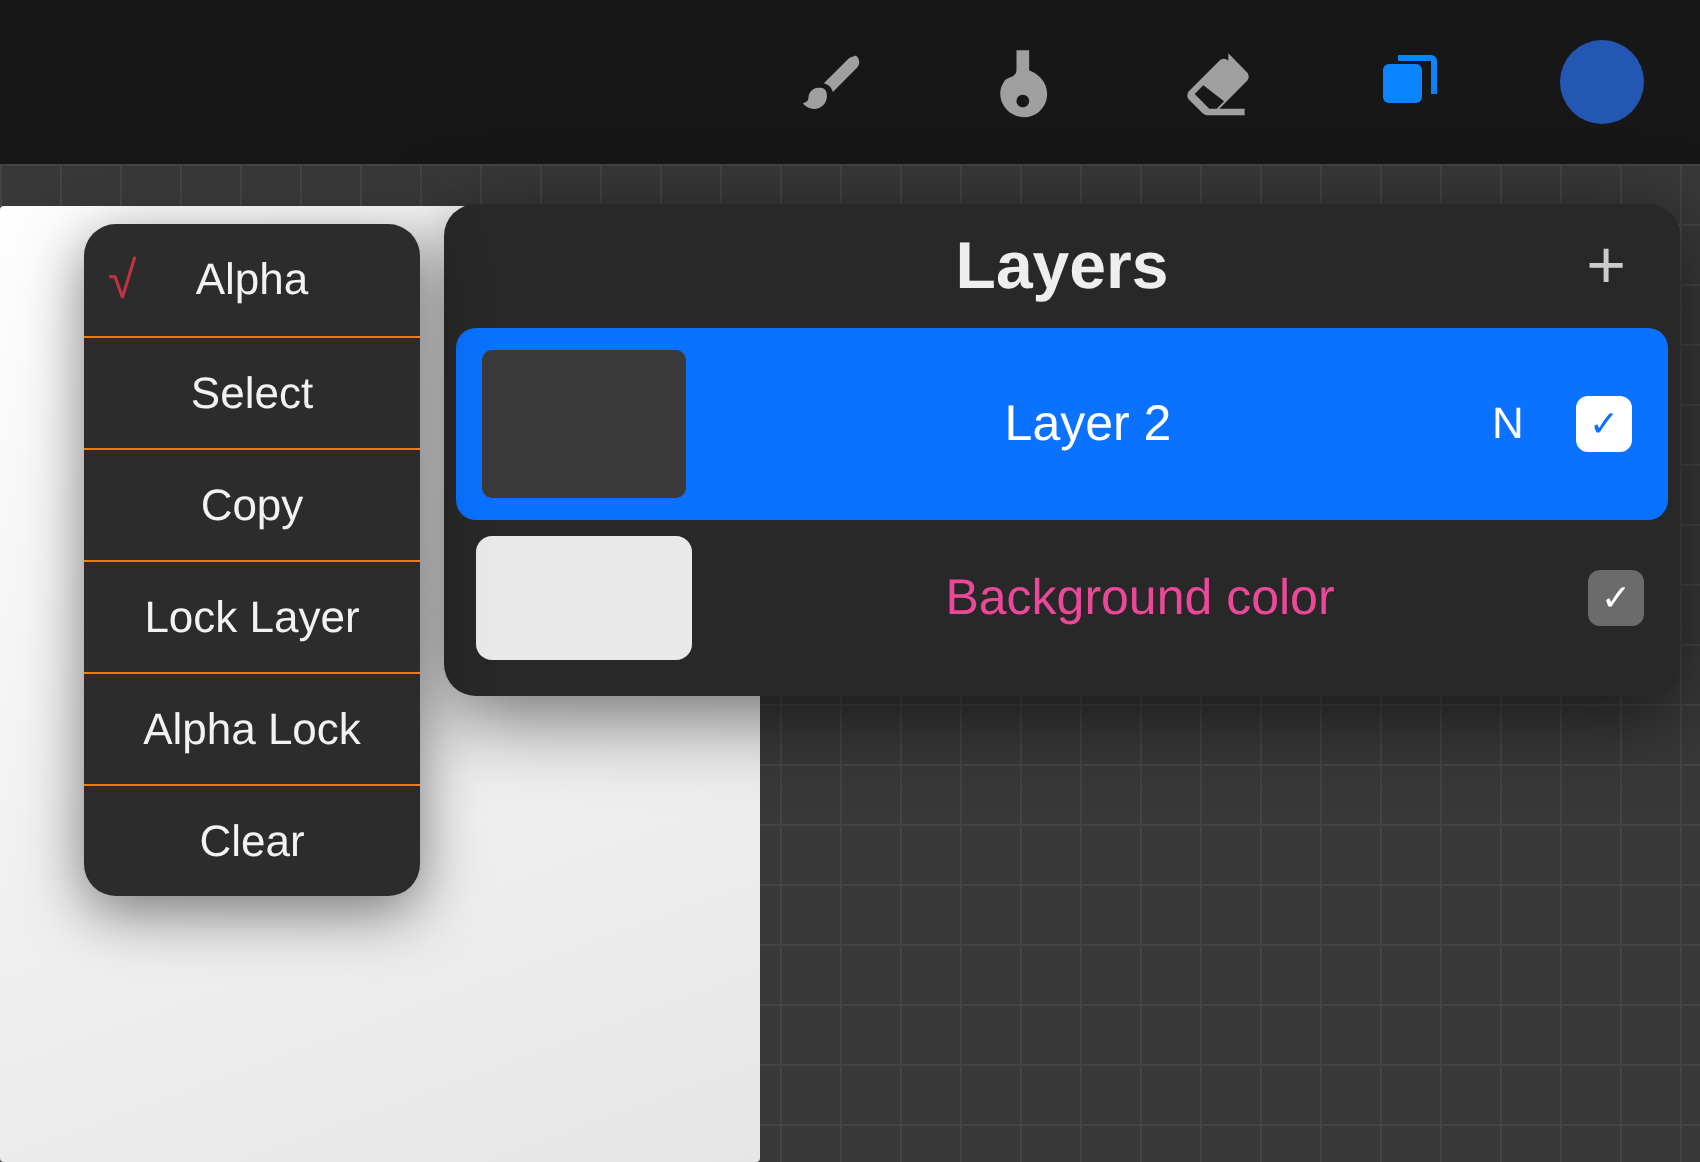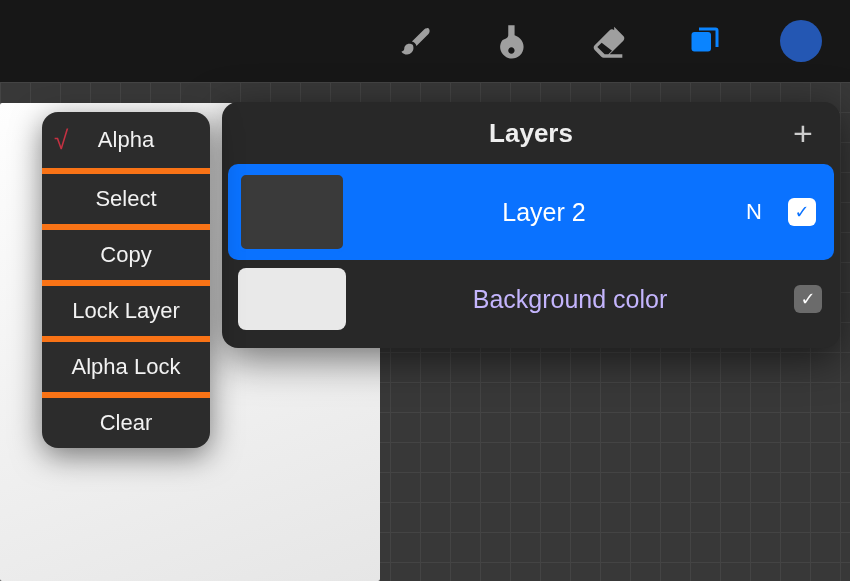--- a/index.html
+++ b/index.html
@@ -67,21 +67,21 @@
   }
   .ctx-item {
     height: 56px;
     display: flex; align-items: center; justify-content: center;
     font-size: 22px;
     font-weight: 400;
     color: #f2f2f2;
     position: relative;
     cursor: pointer;
   }
-  .ctx-item + .ctx-item { border-top: 6px solid #f97316; }
+  .ctx-item + .ctx-item { border-top: 1px solid #f97316; }
   .ctx-check {
     position: absolute;
     left: 12px;
     color: #c43142;
     font-size: 26px;
     font-weight: 300;
     font-style: italic;
   }
 
   
@@ -94,21 +94,21 @@
     box-shadow: 0 10px 40px rgba(0,0,0,.55);
     z-index: 40;
     padding-bottom: 10px;
   }
   .layers-header {
     height: 62px;
     display: flex; align-items: center; justify-content: center;
     position: relative;
   }
   .layers-title {
-    font-size: 26px;
+    font-size: 33px;
     font-weight: 600;
     color: #eee;
   }
   .add-layer {
     position: absolute;
     right: 22px; top: 50%; transform: translateY(-50%);
     width: 30px; height: 30px;
     display: flex; align-items: center; justify-content: center;
     font-size: 34px; font-weight: 200; color: #ccc;
     cursor: pointer;
@@ -134,21 +134,21 @@
   .thumb-dark { background: #3a3a3a; border: 3px solid #0a72ff; }
   .layer-row.selected .thumb-dark { border-color: #0a72ff; }
   .thumb-light { background: #e9e9e9; }
   .layer-name {
     flex: 1;
     font-size: 25px;
     font-weight: 400;
     text-align: center;
   }
   .layer-row.selected .layer-name { color: #fff; }
-  .layer-row:not(.selected) .layer-name { color: #c4b5fd; }
+  .layer-row:not(.selected) .layer-name { color: #ec4899; }
   .blend-letter {
     font-size: 22px;
     color: #fff;
     width: 24px; text-align: center;
   }
   .chk {
     width: 28px; height: 28px;
     border-radius: 6px;
     display: flex; align-items: center; justify-content: center;
     font-size: 18px;

